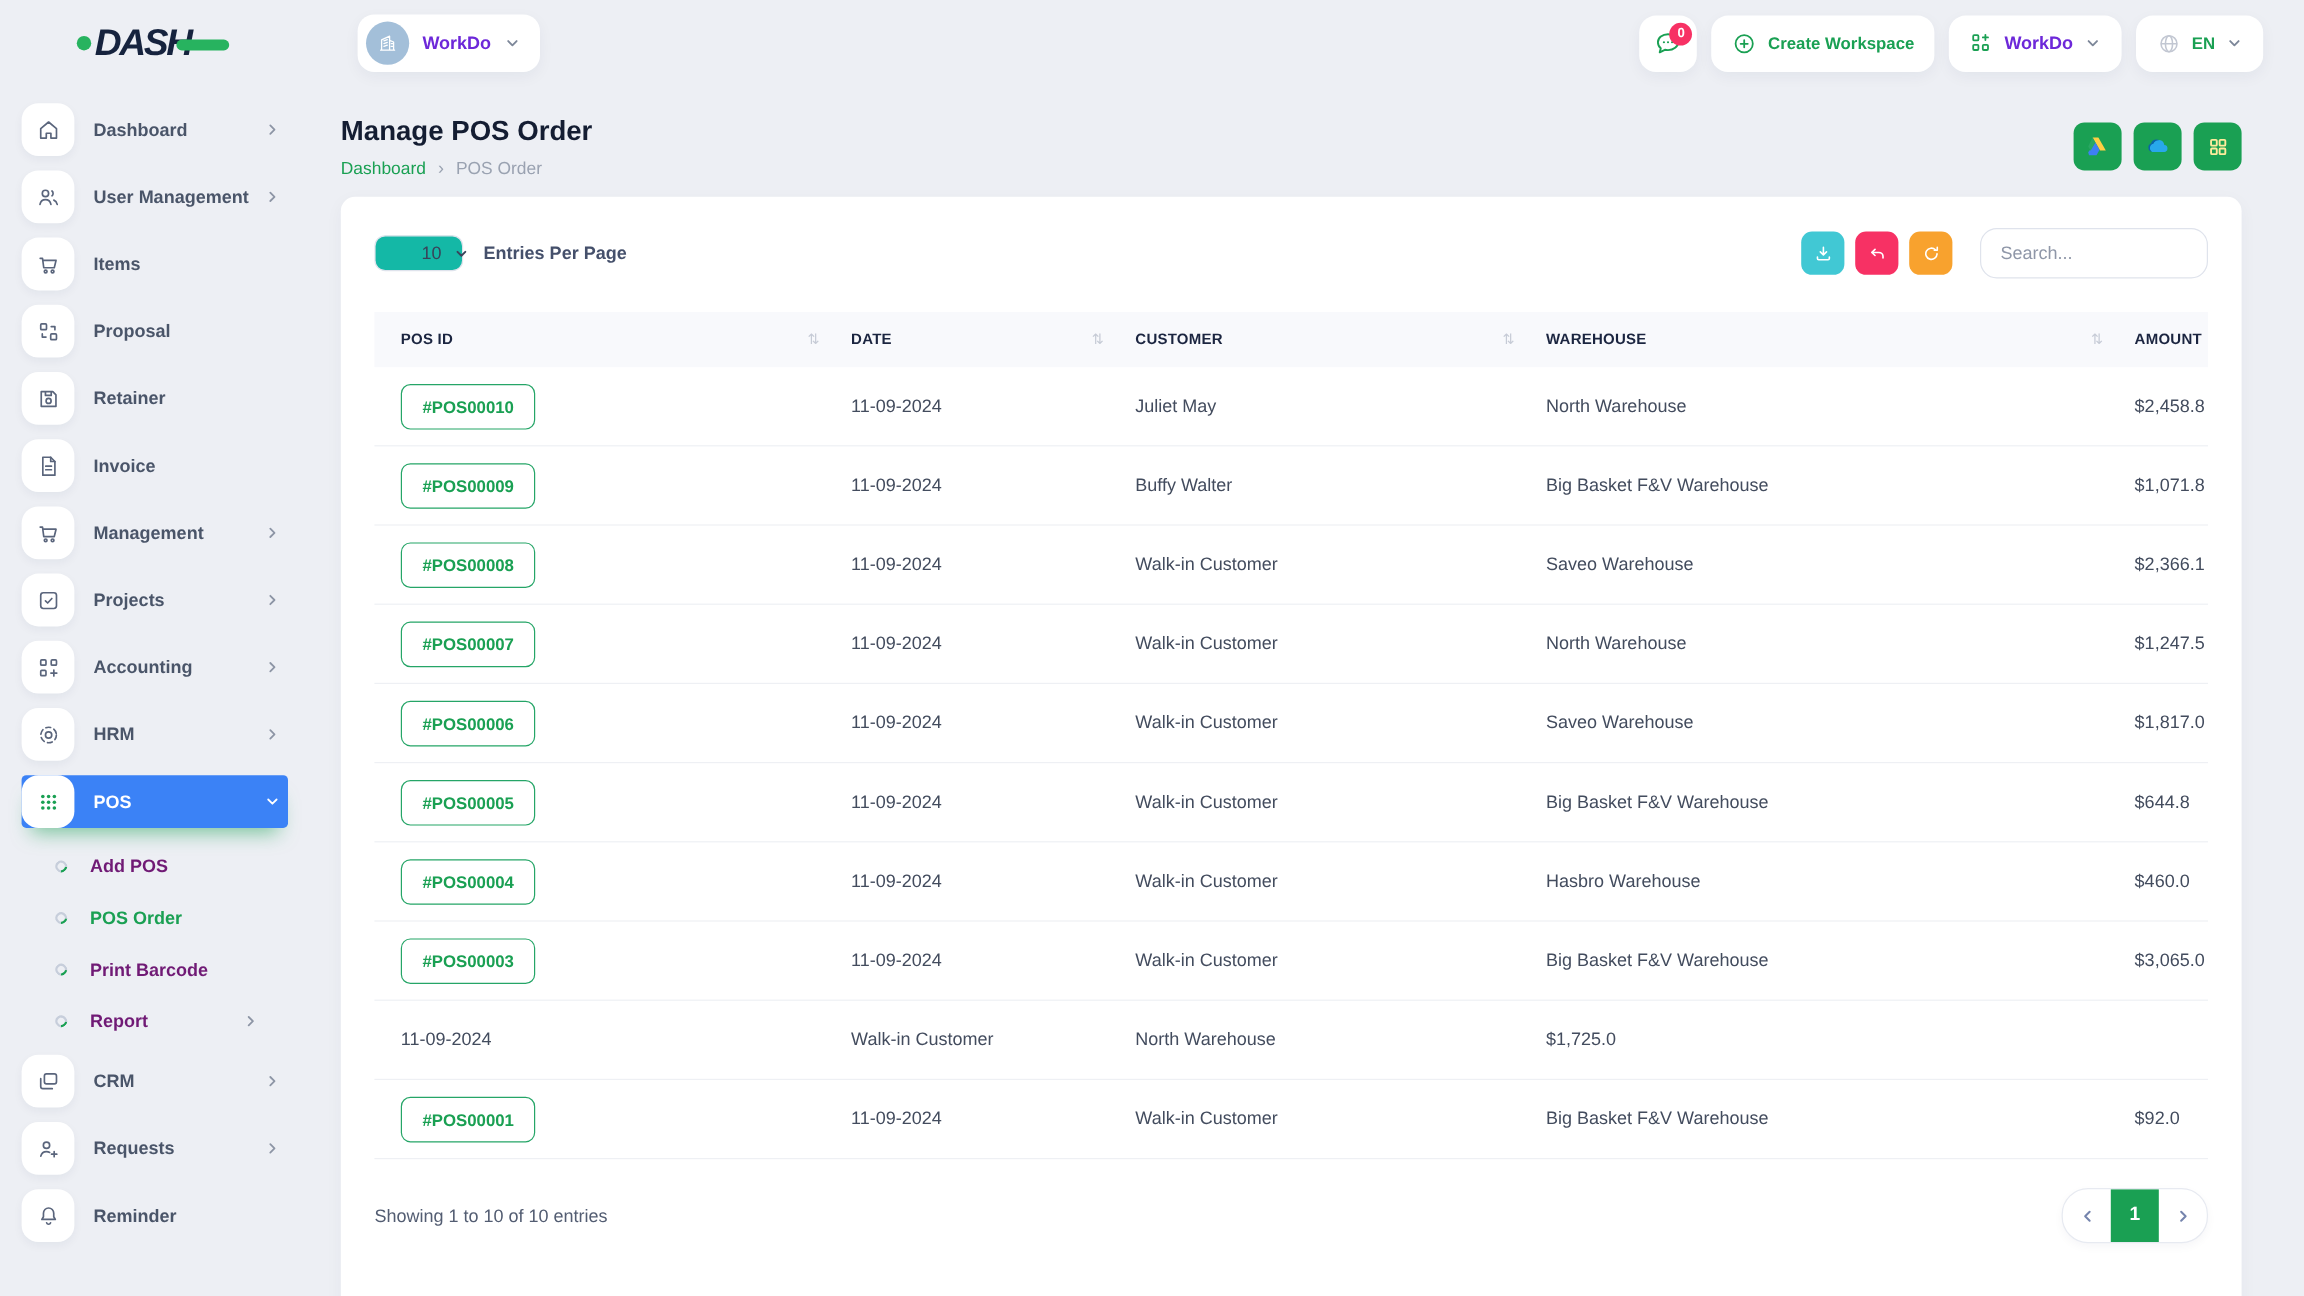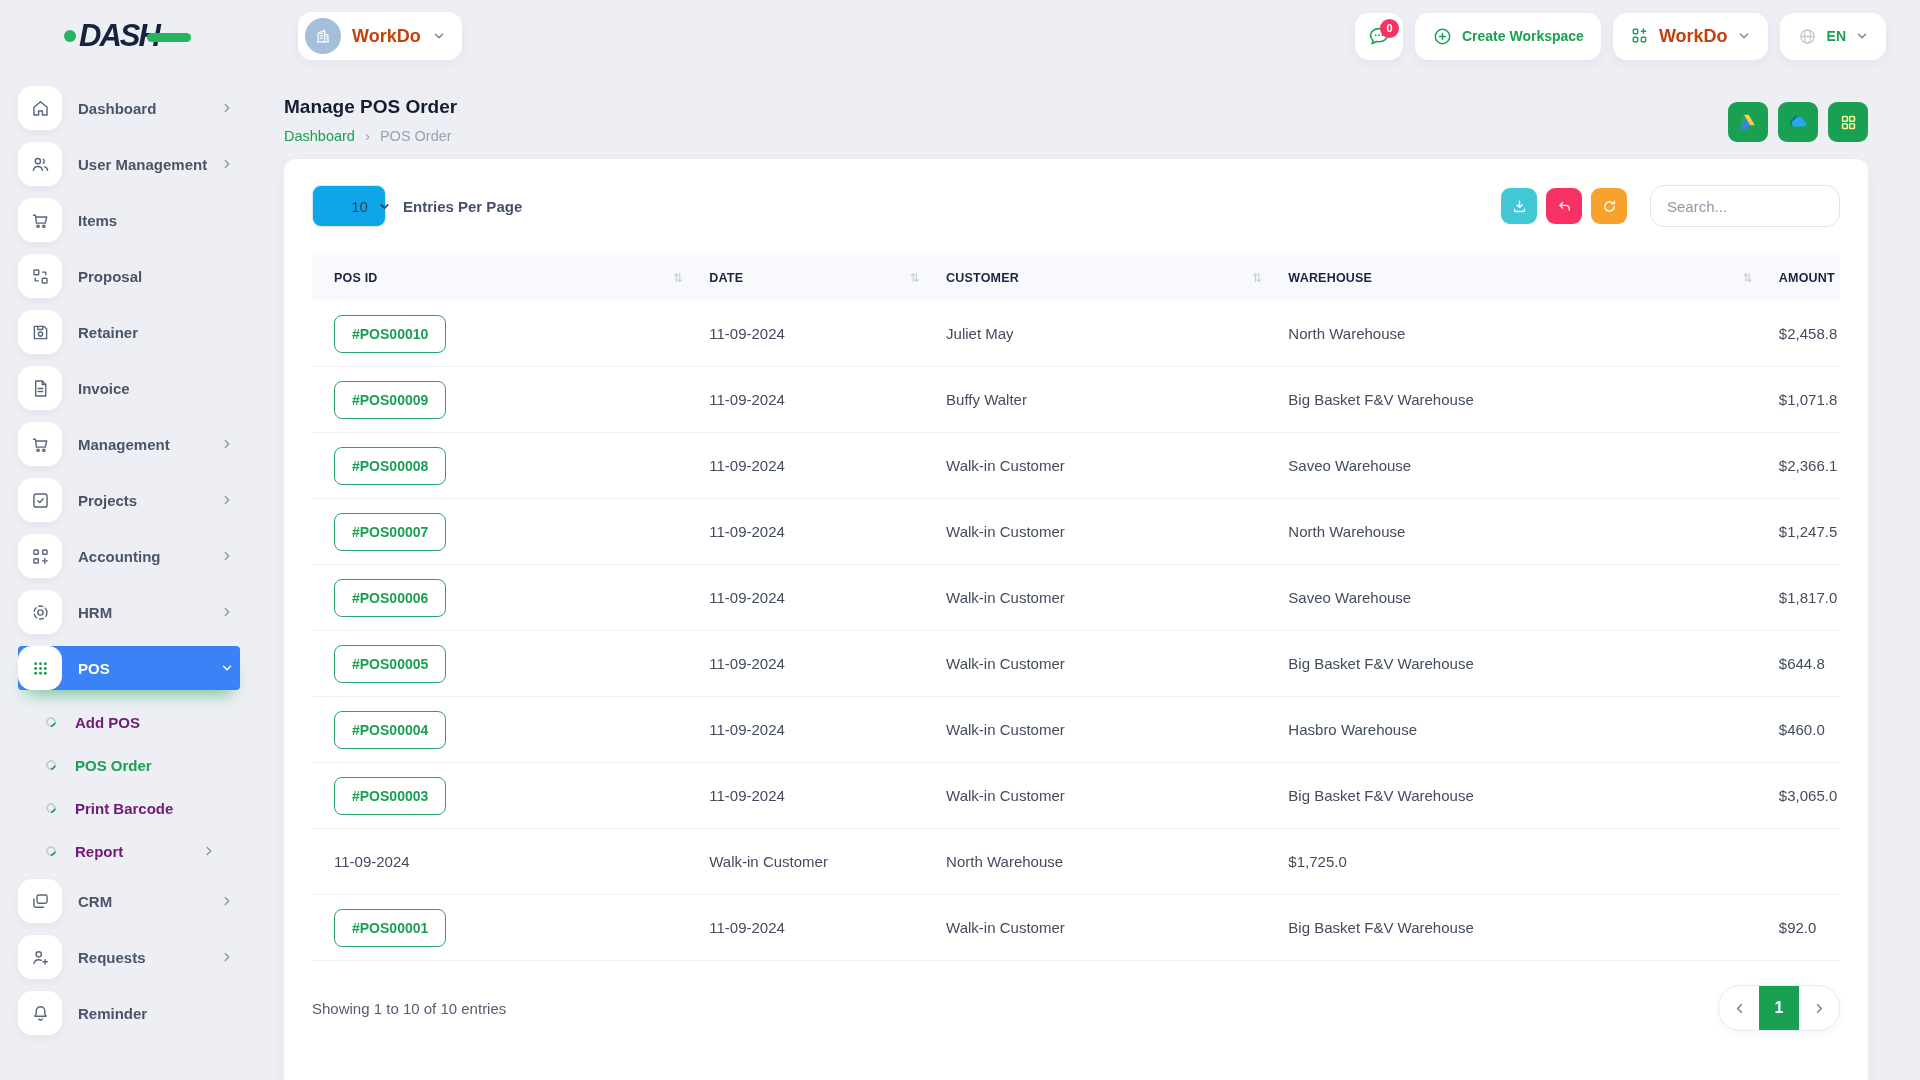--- a/index.html
+++ b/index.html
@@ -8,21 +8,21 @@
 
   
   .topbar { height:72px; display:flex; align-items:center; }
   .logo { margin-left:64px; display:flex; align-items:center; width:150px; }
   .logo-dot { width:12px; height:12px; border-radius:6px; background:#27b35f; margin-right:3px; }
   .logo-text { font-size:31px; font-weight:800; letter-spacing:-2px; color:#16233e; font-style:oblique 8deg; }
   .logo-bar { width:44px; height:9px; border-radius:5px; background:#27b35f; margin-left:-12px; margin-top:2px; }
   .ws-pill { margin-left:84px; background:#fff; border-radius:14px; height:48px; display:flex; align-items:center;
     padding:0 16px 0 7px; gap:11px; box-shadow:0 4px 12px rgba(25,35,70,.05); cursor:pointer; }
   .ws-avatar { width:36px; height:36px; border-radius:50%; background:#a3bfd9; display:flex; align-items:center; justify-content:center; }
-  .pill-label { font-size:18px; font-weight:600; color:#c2410c; }
+  .pill-label { font-size:15px; font-weight:600; color:#6d28d9; }
   .topbar-right { margin-left:auto; margin-right:34px; display:flex; align-items:center; gap:12px; }
   .pill { background:#fff; border-radius:14px; height:47px; display:flex; align-items:center; gap:9px;
     padding:0 17px; box-shadow:0 4px 12px rgba(25,35,70,.05); cursor:pointer; }
   .pill.sq { padding:0 12px; position:relative; }
   .badge { position:absolute; top:6px; right:4px; min-width:19px; height:19px; border-radius:10px; background:#f73164;
     color:#fff; font-size:11px; font-weight:700; display:flex; align-items:center; justify-content:center; padding:0 5px; }
   .green-txt { color:#1aa053; font-weight:700; font-size:14px; }
   .chev { color:#7d8799; display:flex; }
 
   
@@ -39,35 +39,35 @@
   .sub-item { display:flex; align-items:center; height:40px; margin:3px 0 3px 28px; cursor:pointer; }
   .subdot { width:10px; height:10px; border:2px solid #c7cedb; border-bottom-color:#1aa053; border-radius:50%;
     transform:rotate(-40deg); flex:none; }
   .sub-label { font-size:15px; font-weight:600; color:#701a75; margin-left:19px; flex:1; }
   .sub-item.active .sub-label { color:#1aa053; }
   .sub-item .nav-chev { margin-right:40px; }
 
   
   .main { position:absolute; left:256px; top:72px; right:0; bottom:0; padding:0 52px 0 28px; }
   .page-head { display:flex; justify-content:space-between; align-items:flex-start; margin-top:24px; }
-  .page-title { font-size:19px; font-weight:700; color:#141d32; }
+  .page-title { font-size:23px; font-weight:700; color:#141d32; }
   .breadcrumb { margin-top:9px; font-size:14.5px; display:flex; align-items:center; gap:10px; }
   .bc-link { color:#1aa053; cursor:pointer; }
   .bc-sep { color:#9aa2b1; font-size:15px; }
   .bc-cur { color:#9aa2b1; }
   .head-actions { display:flex; gap:10px; margin-top:6px; }
   .gbtn { width:40px; height:40px; border-radius:9px; background:#1aa053; display:flex; align-items:center;
     justify-content:center; cursor:pointer; border:none; }
 
   .card { margin-top:15px; background:#fff; border-radius:12px; padding:26px 28px; min-height:940px;
     box-shadow:0 4px 14px rgba(25,35,70,.04); }
 
   .controls { display:flex; align-items:center; }
-  .entries-select { width:74px; height:42px; border:1px solid #dfe3ec; border-radius:9px; display:flex;
-    align-items:center; justify-content:center; gap:10px; font-size:15px; color:#39435a; cursor:pointer; background:#0ea5e9;padding-left:44px; }
+  .entries-select { width:74px; height:30px; border:1px solid #dfe3ec; border-radius:9px; display:flex;
+    align-items:center; justify-content:center; gap:10px; font-size:15px; color:#39435a; cursor:pointer; background:#14b8a6;padding-left:44px; }
   .entries-label { margin-left:17px; font-size:15px; font-weight:600; color:#45506b; }
   .controls-right { margin-left:auto; display:flex; align-items:center; gap:9px; }
   .act-btn { width:36px; height:36px; border-radius:9px; border:none; display:flex; align-items:center;
     justify-content:center; cursor:pointer; }
   .search { width:190px; height:42px; border:1px solid #dfe3ec; border-radius:14px; margin-left:14px;
     padding:0 16px; font-size:15px; color:#39435a; outline:none; font-family:inherit; }
   .search::placeholder { color:#8f97a8; }
 
   
   .table { margin-top:28px; }

